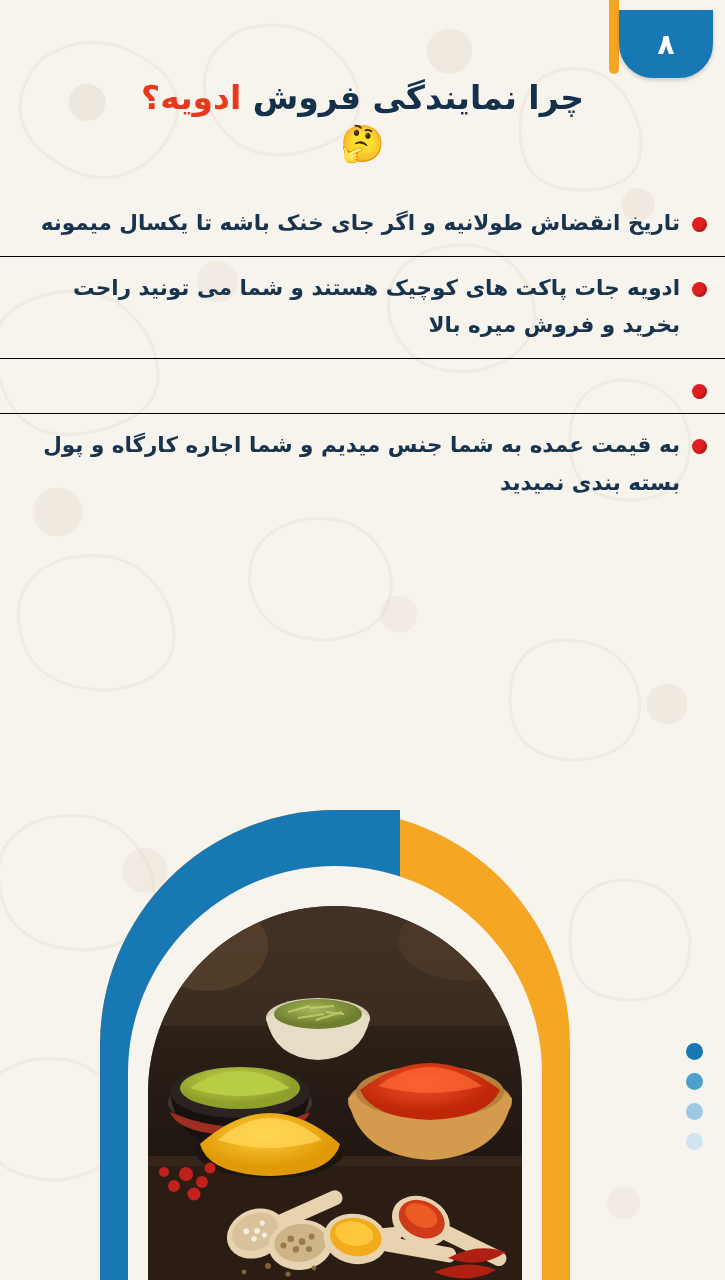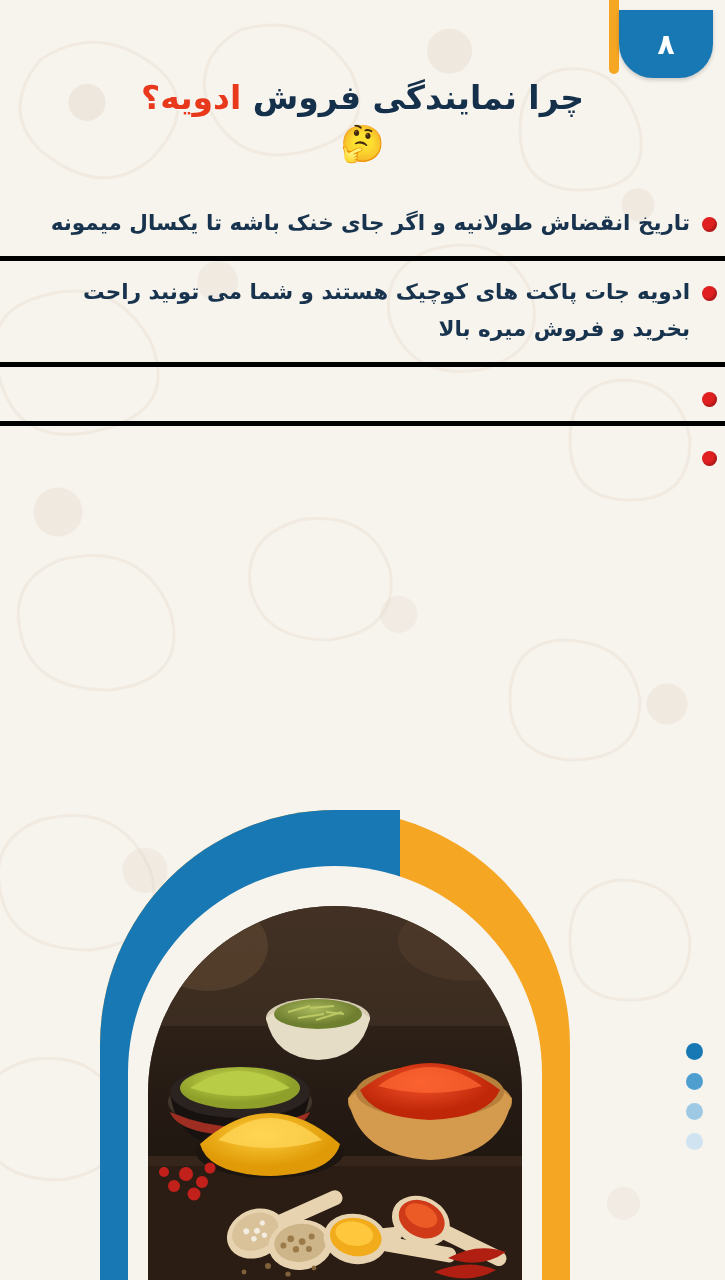--- a/index.html
+++ b/index.html
@@ -86,27 +86,27 @@
     line-height: 1;
   }
 
   
   .list {
     position: absolute;
     top: 192px; left: 0; right: 0;
   }
   .item {
     position: relative;
-    padding: 12px 8px 14px 24px;
+    padding: 12px 18px 14px 24px;
     display: flex;
     direction: rtl;
     align-items: flex-start;
     gap: 12px;
   }
-  .item + .item { border-top: 5px solid #000000; }
+  .item + .item { border-top: 1px solid #000000; }
   .bullet {
     flex: 0 0 auto;
     width: 15px; height: 15px;
     border-radius: 50%;
     background: #e02020;
     margin-top: 13px;
     box-shadow: inset -2px -2px 2px rgba(0,0,0,0.22);
   }
   .item-text {
     flex: 1 1 auto;
@@ -229,20 +229,21 @@
       <span class="bullet"></span>
       <div class="item-text">ادویه جات پاکت های کوچیک هستند و شما می تونید راحت بخرید و فروش میره بالا</div>
     </div>
 
     <div class="item">
       <span class="bullet"></span>
     </div>
 
     <div class="item">
       <span class="bullet"></span>
+      <div class="item-text">به قیمت عمده به شما جنس میدیم و شما اجاره کارگاه و پول بسته بندی نمیدید</div>
     </div>
 
   </div>
 
   <div class="photo-zone">
     <div class="arch-outer"></div>
     <div class="arch-blue"></div>
     <div class="arch-inner"></div>
 
     <div class="photo">

